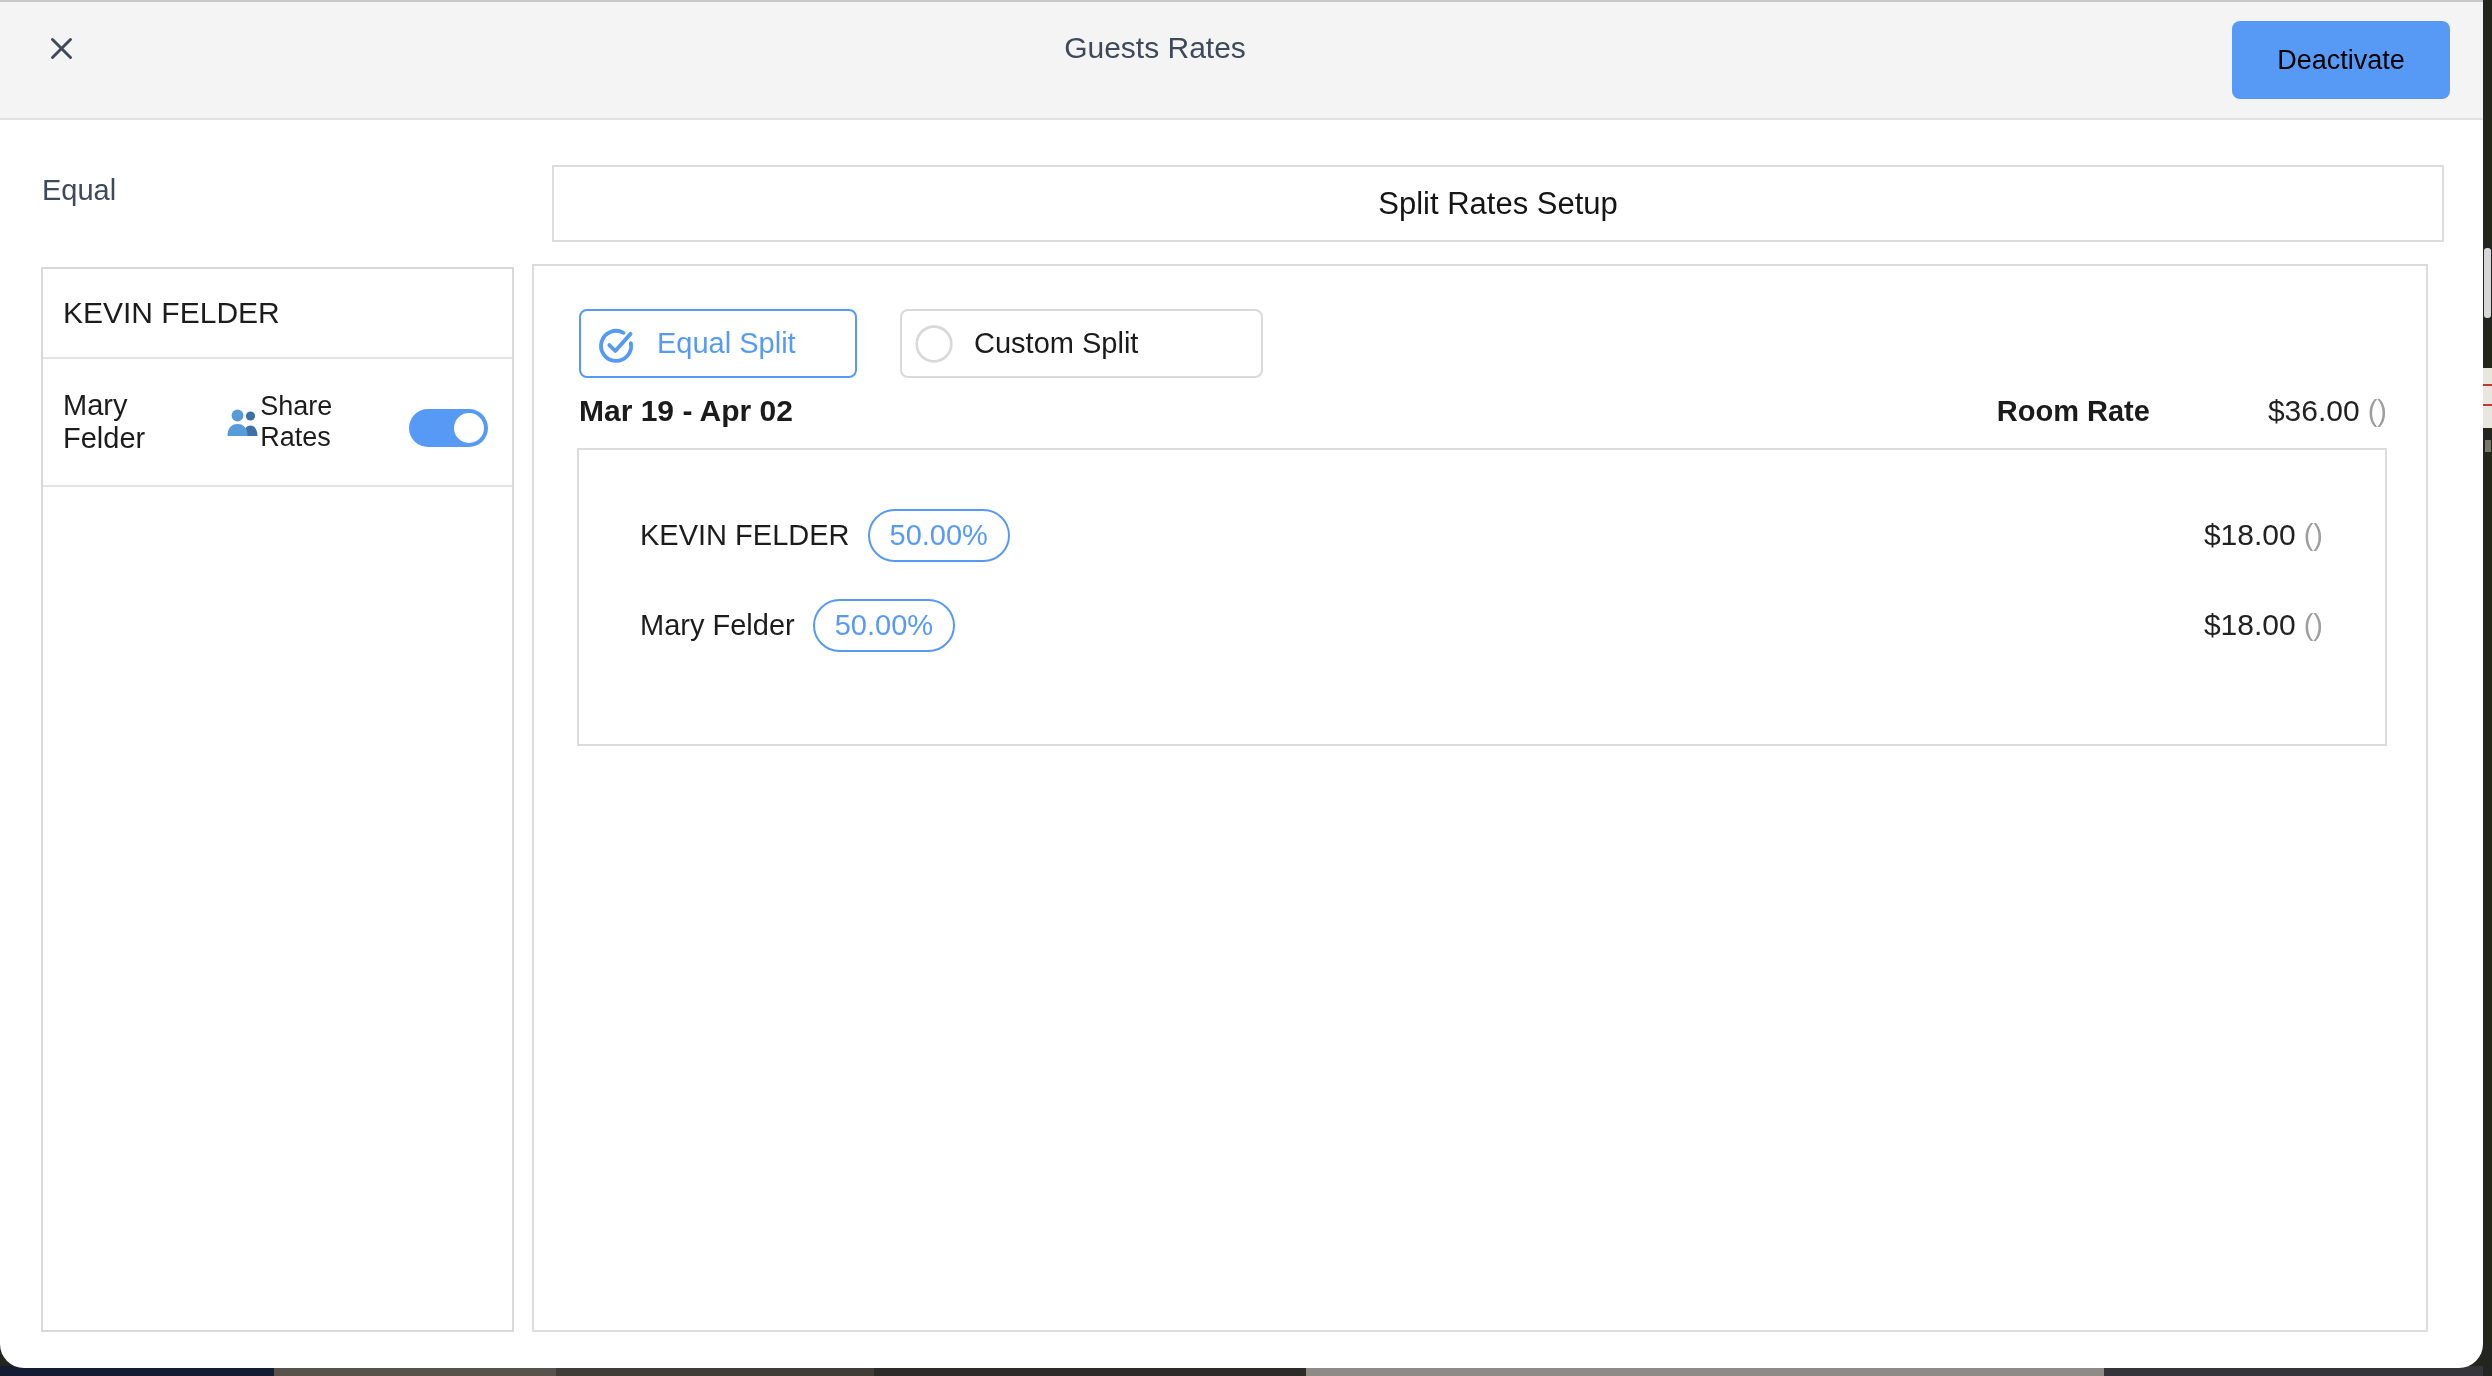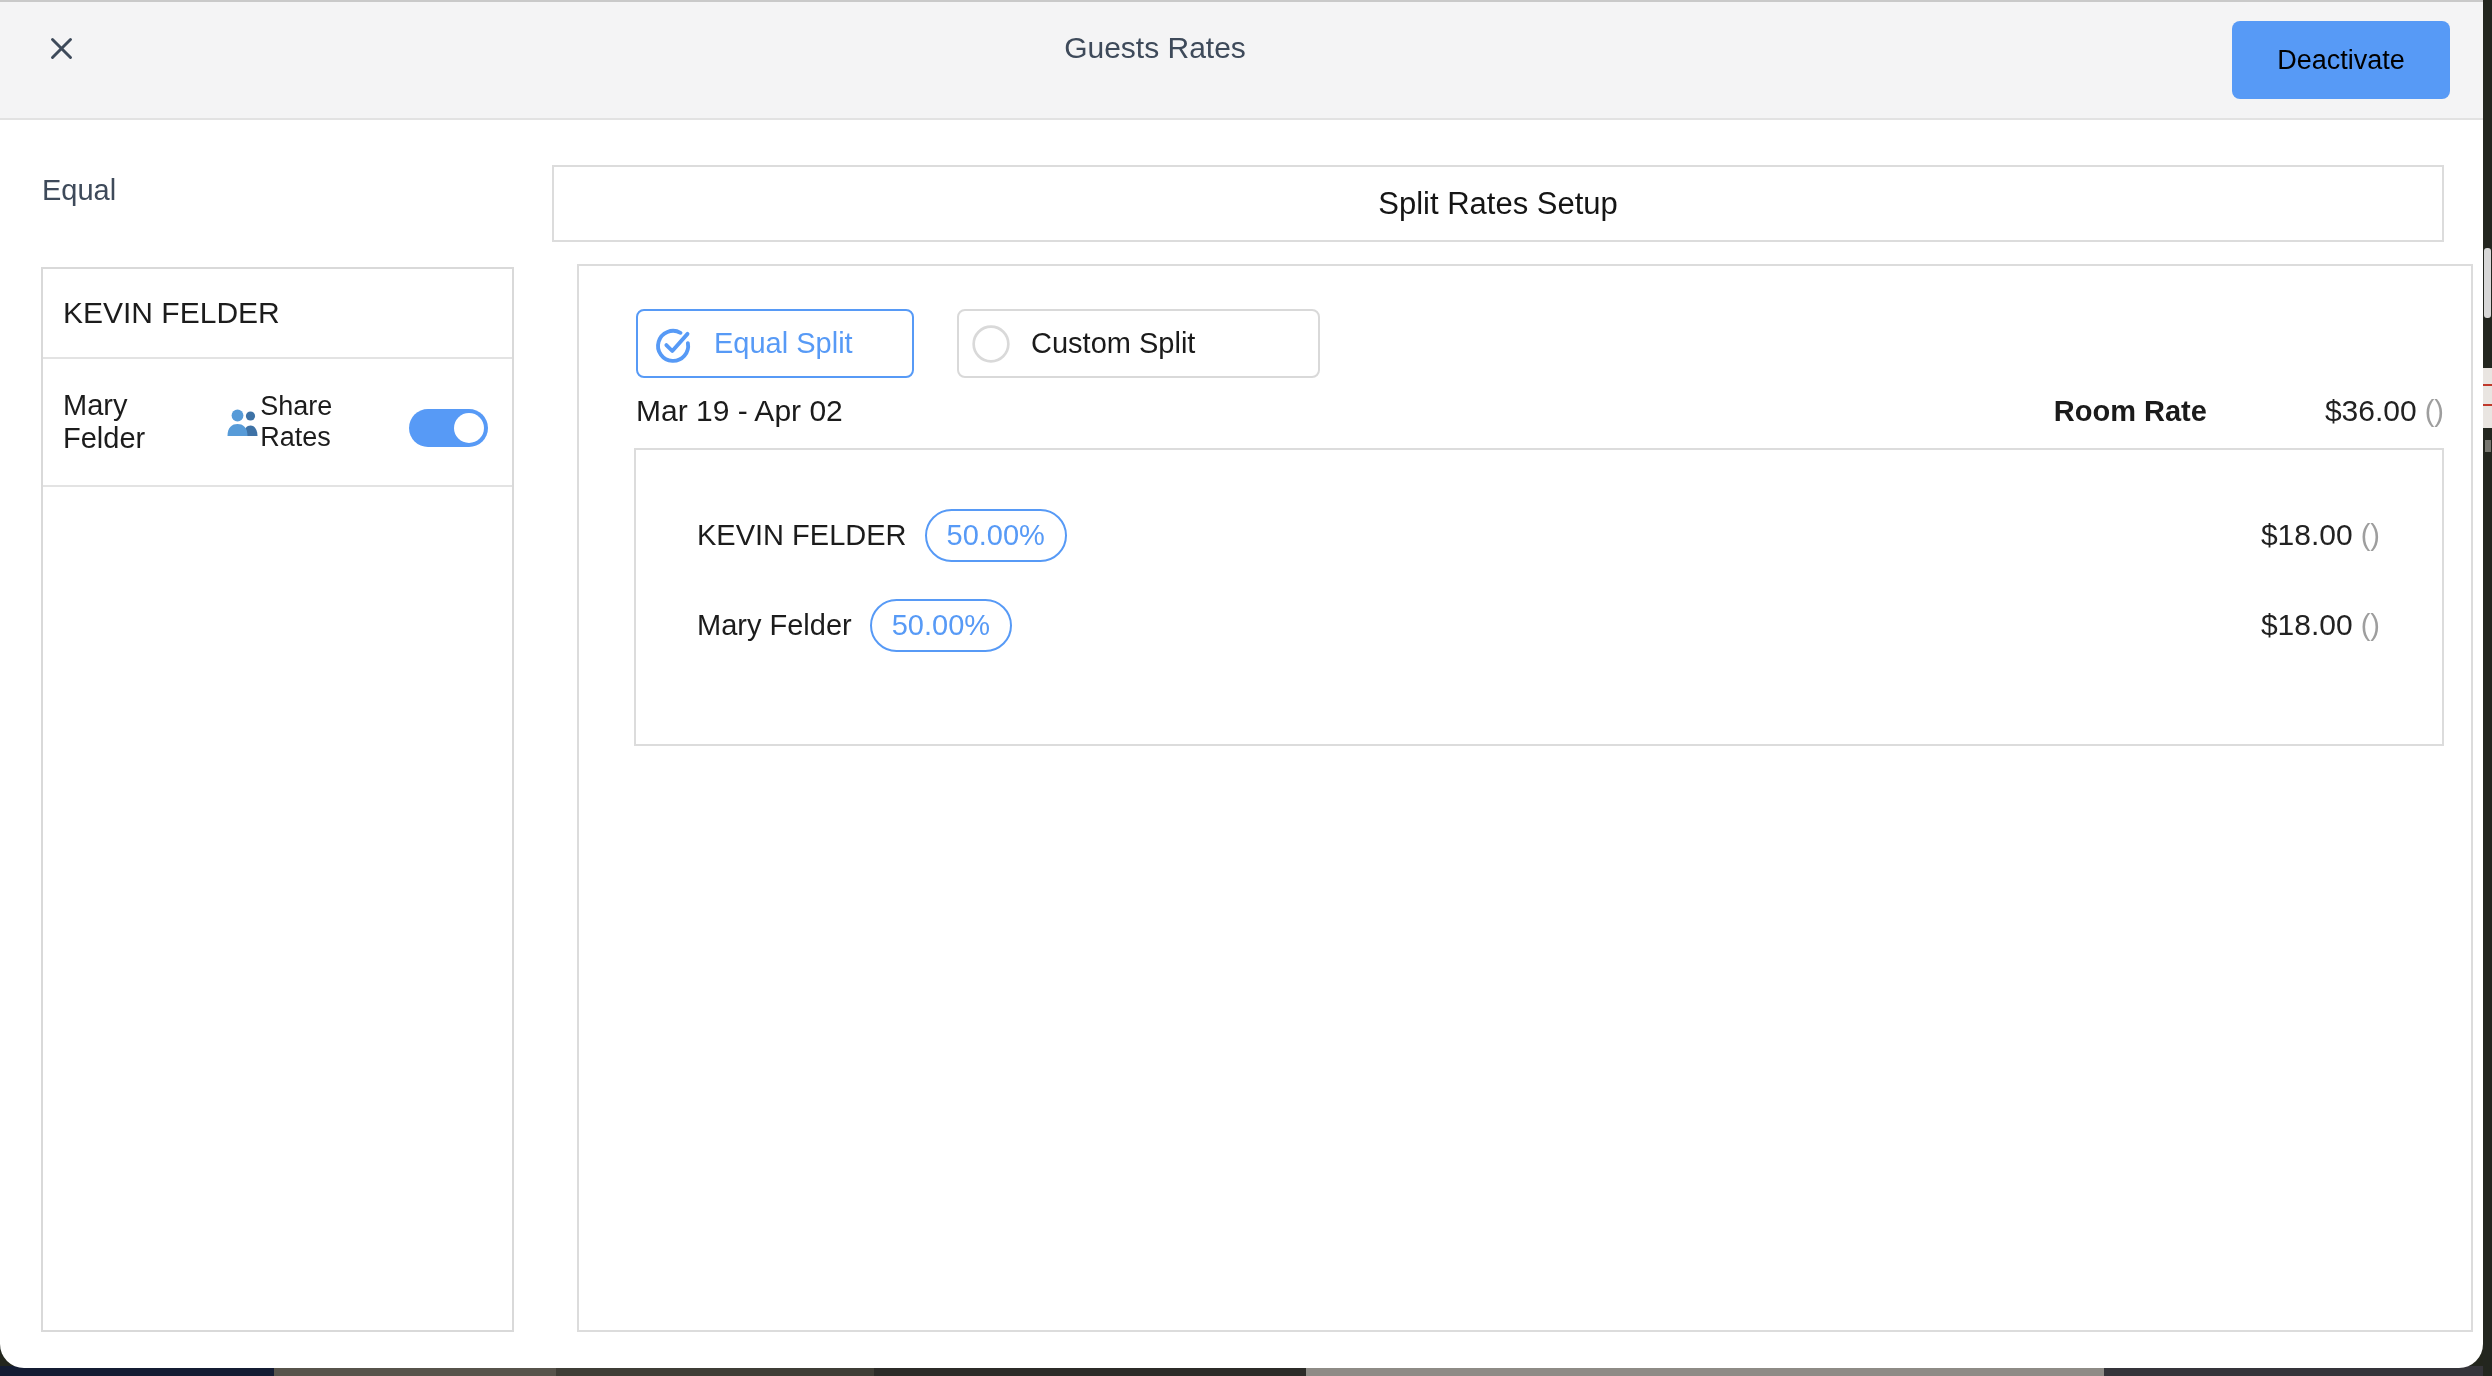--- a/index.html
+++ b/index.html
@@ -82,37 +82,37 @@
   }
   .toggle .knob{ position:absolute; right:4px; top:4px; width:30px; height:30px; border-radius:50%; background:#ffffff; }
 
   
   .setup-header{
     position:absolute; left:552px; top:163px; width:1892px; height:77px;
     border:2px solid #dcdcdc; background:#fff; display:flex; align-items:center; justify-content:center;
     font-size:31px; font-weight:500; color:#151515;
   }
   .main-box{
-    position:absolute; left:577px; top:262px; width:1896px; height:1068px;
-    border:2px solid #dcdcdc; background:#fff;padding-left:12px;
+    position:absolute; left:532px; top:262px; width:1896px; height:1068px;
+    border:2px solid #dcdcdc; background:#fff;
   }
   .split-options{ display:flex; gap:43px; margin:43px 0 0 45px; }
   .opt-btn{
     height:69px; display:flex; align-items:center; background:#fff; cursor:pointer;
     border-radius:8px; font-family:"Liberation Sans", sans-serif; font-size:29px;
   }
   .opt-btn.selected{ width:278px; border:2px solid #579af6; color:#579af6; padding-left:14px; }
   .opt-btn.unselected{ width:363px; border:2px solid #d9d9d9; color:#1b1b1b; padding-left:12px; }
   .opt-btn .opt-icon{ display:inline-flex; }
   .opt-btn .opt-label{ margin-left:20px; }
 
   .rate-line{
     margin:16px 0 0 45px; width:1808px; display:flex; align-items:baseline;
   }
-  .date-range{ font-size:30px; font-weight:400; color:#1b1b1b; }
+  .date-range{ font-size:30px; font-weight:700; color:#1b1b1b; }
   .room-rate-label{ margin-left:auto; font-size:29px; font-weight:700; color:#1b1b1b; }
   .room-rate-value{ margin-left:118px; font-size:30px; color:#222; }
   .paren{ color:#9e9e9e; font-size:29px; margin-left:8px; }
 
   .inner-box{
     margin:20px 0 0 43px; width:1810px; height:298px; border:2px solid #dcdcdc;
     padding:40px 62px 0 61px;
   }
   .split-row{ height:90px; display:flex; align-items:center; }
   .row-name{ font-size:29px; color:#1c1c1c; }

